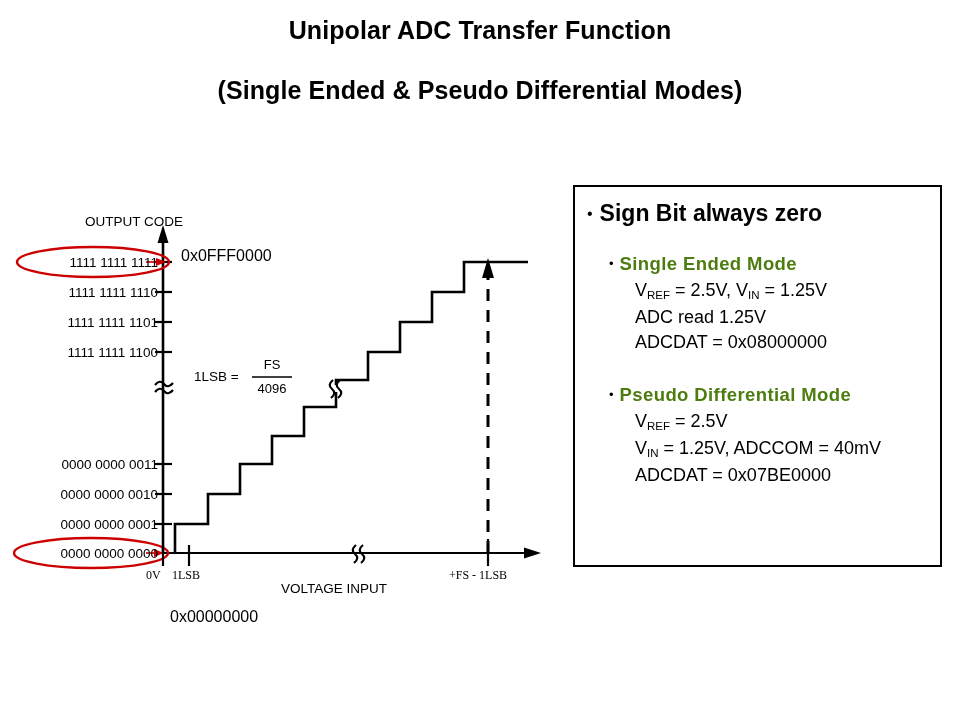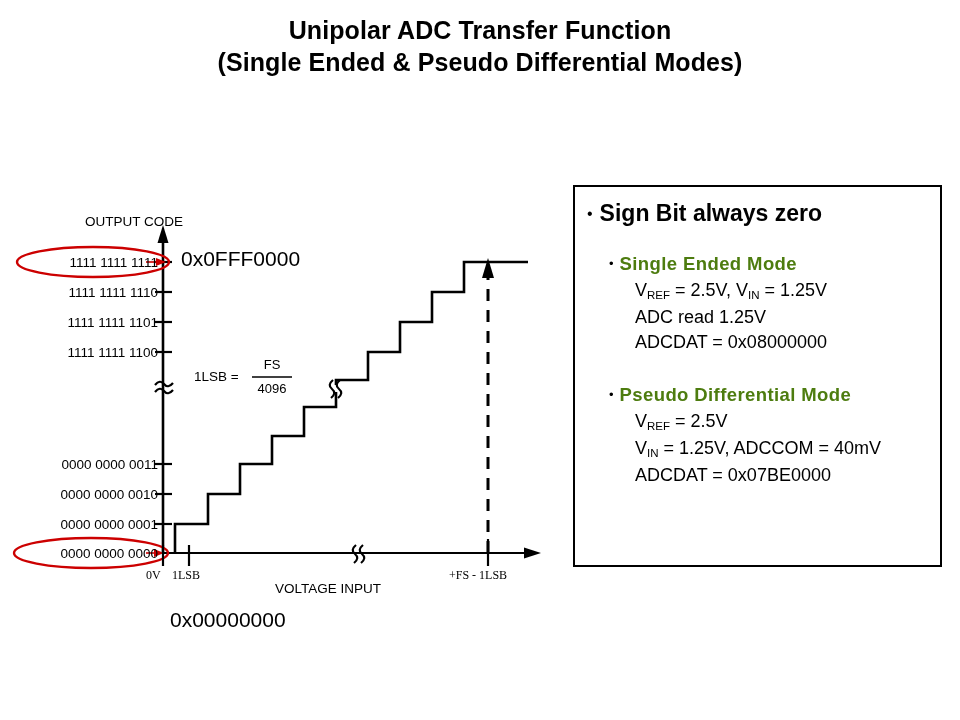--- a/index.html
+++ b/index.html
@@ -23,21 +23,21 @@
     top: 14px;
     width: 960px;
     text-align: center;
     font-weight: bold;
     font-size: 25px;
     line-height: 32px;
     color: #000000;
     letter-spacing: 0.1px;
   }
   #title-line1 { display: block; }
-  #title-line2 { display: block; }
+  #title-line2 { display: block; margin-top: 28px; }
 
   
   #diagram {
     position: absolute;
     left: 0;
     top: 0;
   }
 
   
   #info-box {
@@ -112,21 +112,21 @@
   .code-label {
     font-size: 13.5px;
     text-align: right;
     width: 140px;
     left: 18px;
   }
   .axis-title {
     font-size: 13.5px;
   }
   .hex-big {
-    font-size: 21px;
+    font-size: 16px;
     font-weight: normal;
   }
   .tick-label { font-size: 12px; font-family: Liberation Serif, serif; }
   .frac-num, .frac-den { font-size: 13px; text-align: center; }
   .lsb-eq { font-size: 13.5px; }
 </style>
 </head>
 <body>
 
 <div id="slide">
@@ -225,21 +225,21 @@
   <div class="dlabel hex-big" style="left:170px; top:608px;">0x00000000</div>
 
   <div class="dlabel lsb-eq" style="left:194px; top:369px;">1LSB =</div>
   <div class="dlabel frac-num" style="left:252px; top:357px; width:40px;">FS</div>
   <div class="dlabel frac-den" style="left:252px; top:381px; width:40px;">4096</div>
 
   <div class="dlabel tick-label" style="left:146px; top:568px;">0V</div>
   <div class="dlabel tick-label" style="left:172px; top:568px;">1LSB</div>
   <div class="dlabel tick-label" style="left:449px; top:568px;">+FS - 1LSB</div>
 
-  <div class="dlabel axis-title" style="left:275px; top:581px;">VOLTAGE INPUT</div>
+  <div class="dlabel axis-title" style="left:281px; top:581px;">VOLTAGE INPUT</div>
 
   <div id="info-box">
 
     <div id="lvl1" class="bullet-row">
       <span class="bullet-dot">•</span>
       <span class="h1-text">Sign Bit always zero</span>
     </div>
 
     <div class="mode-group" id="mode-single">
       <div class="bullet-row mode-head-row">

